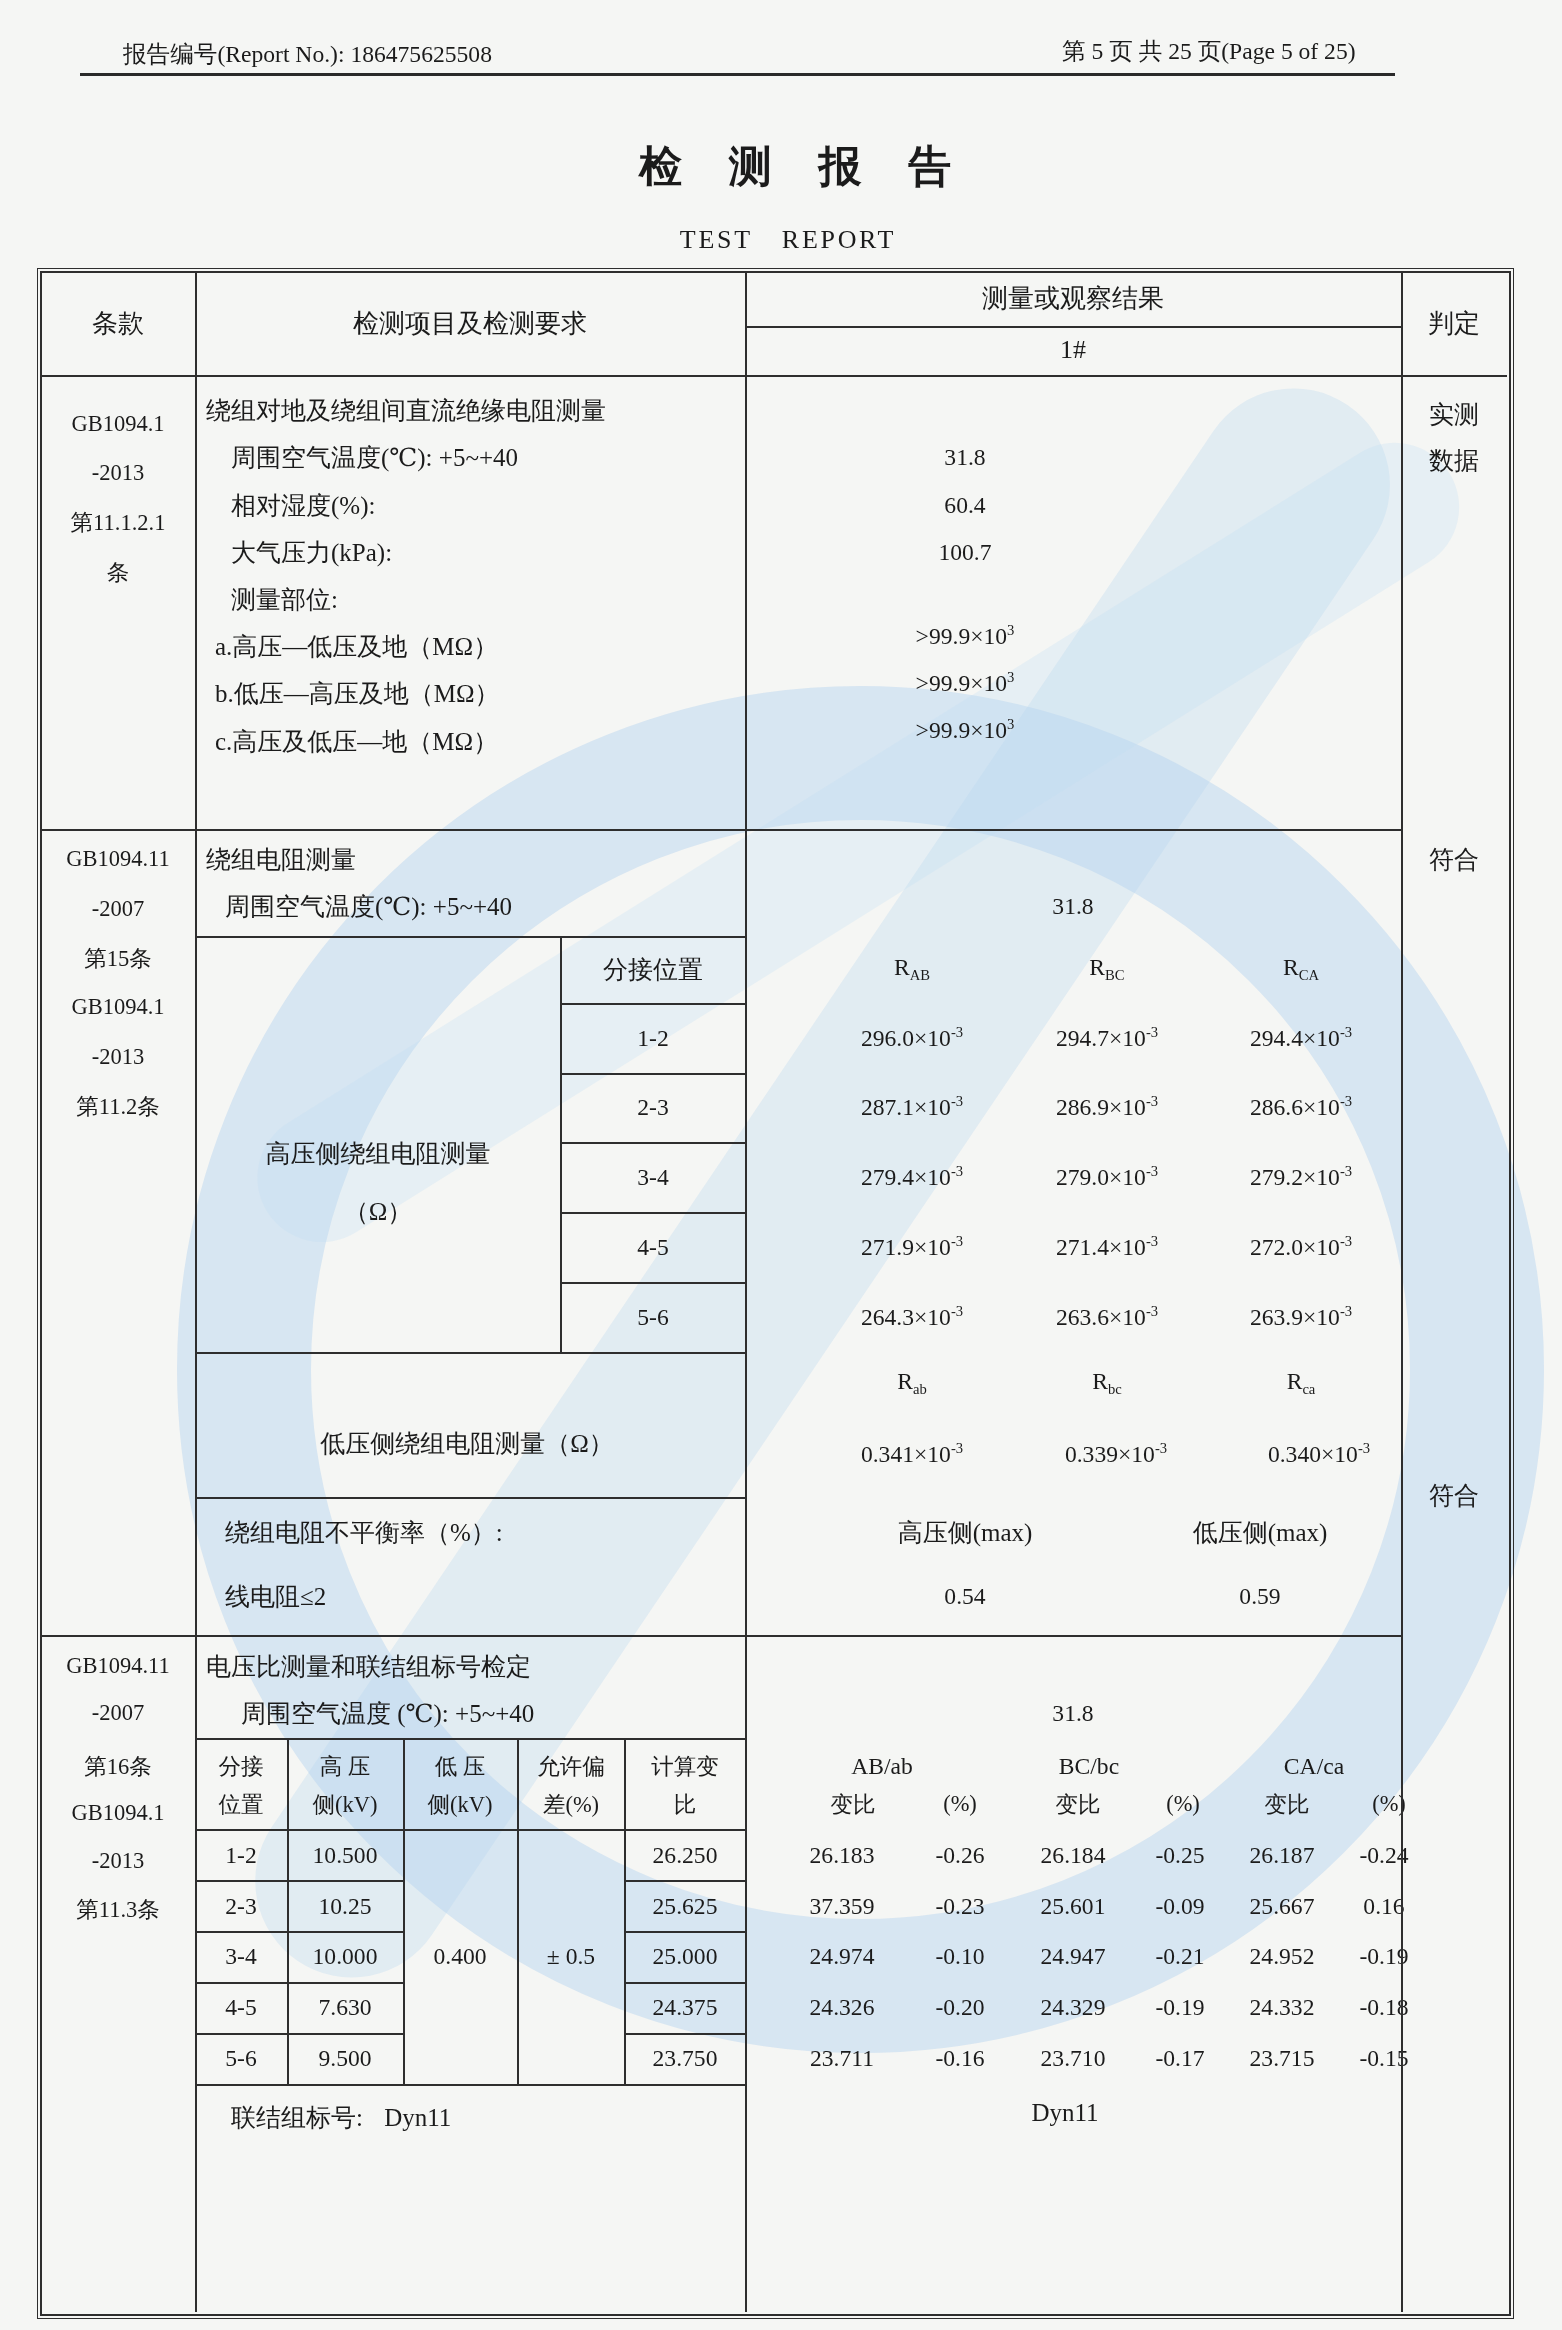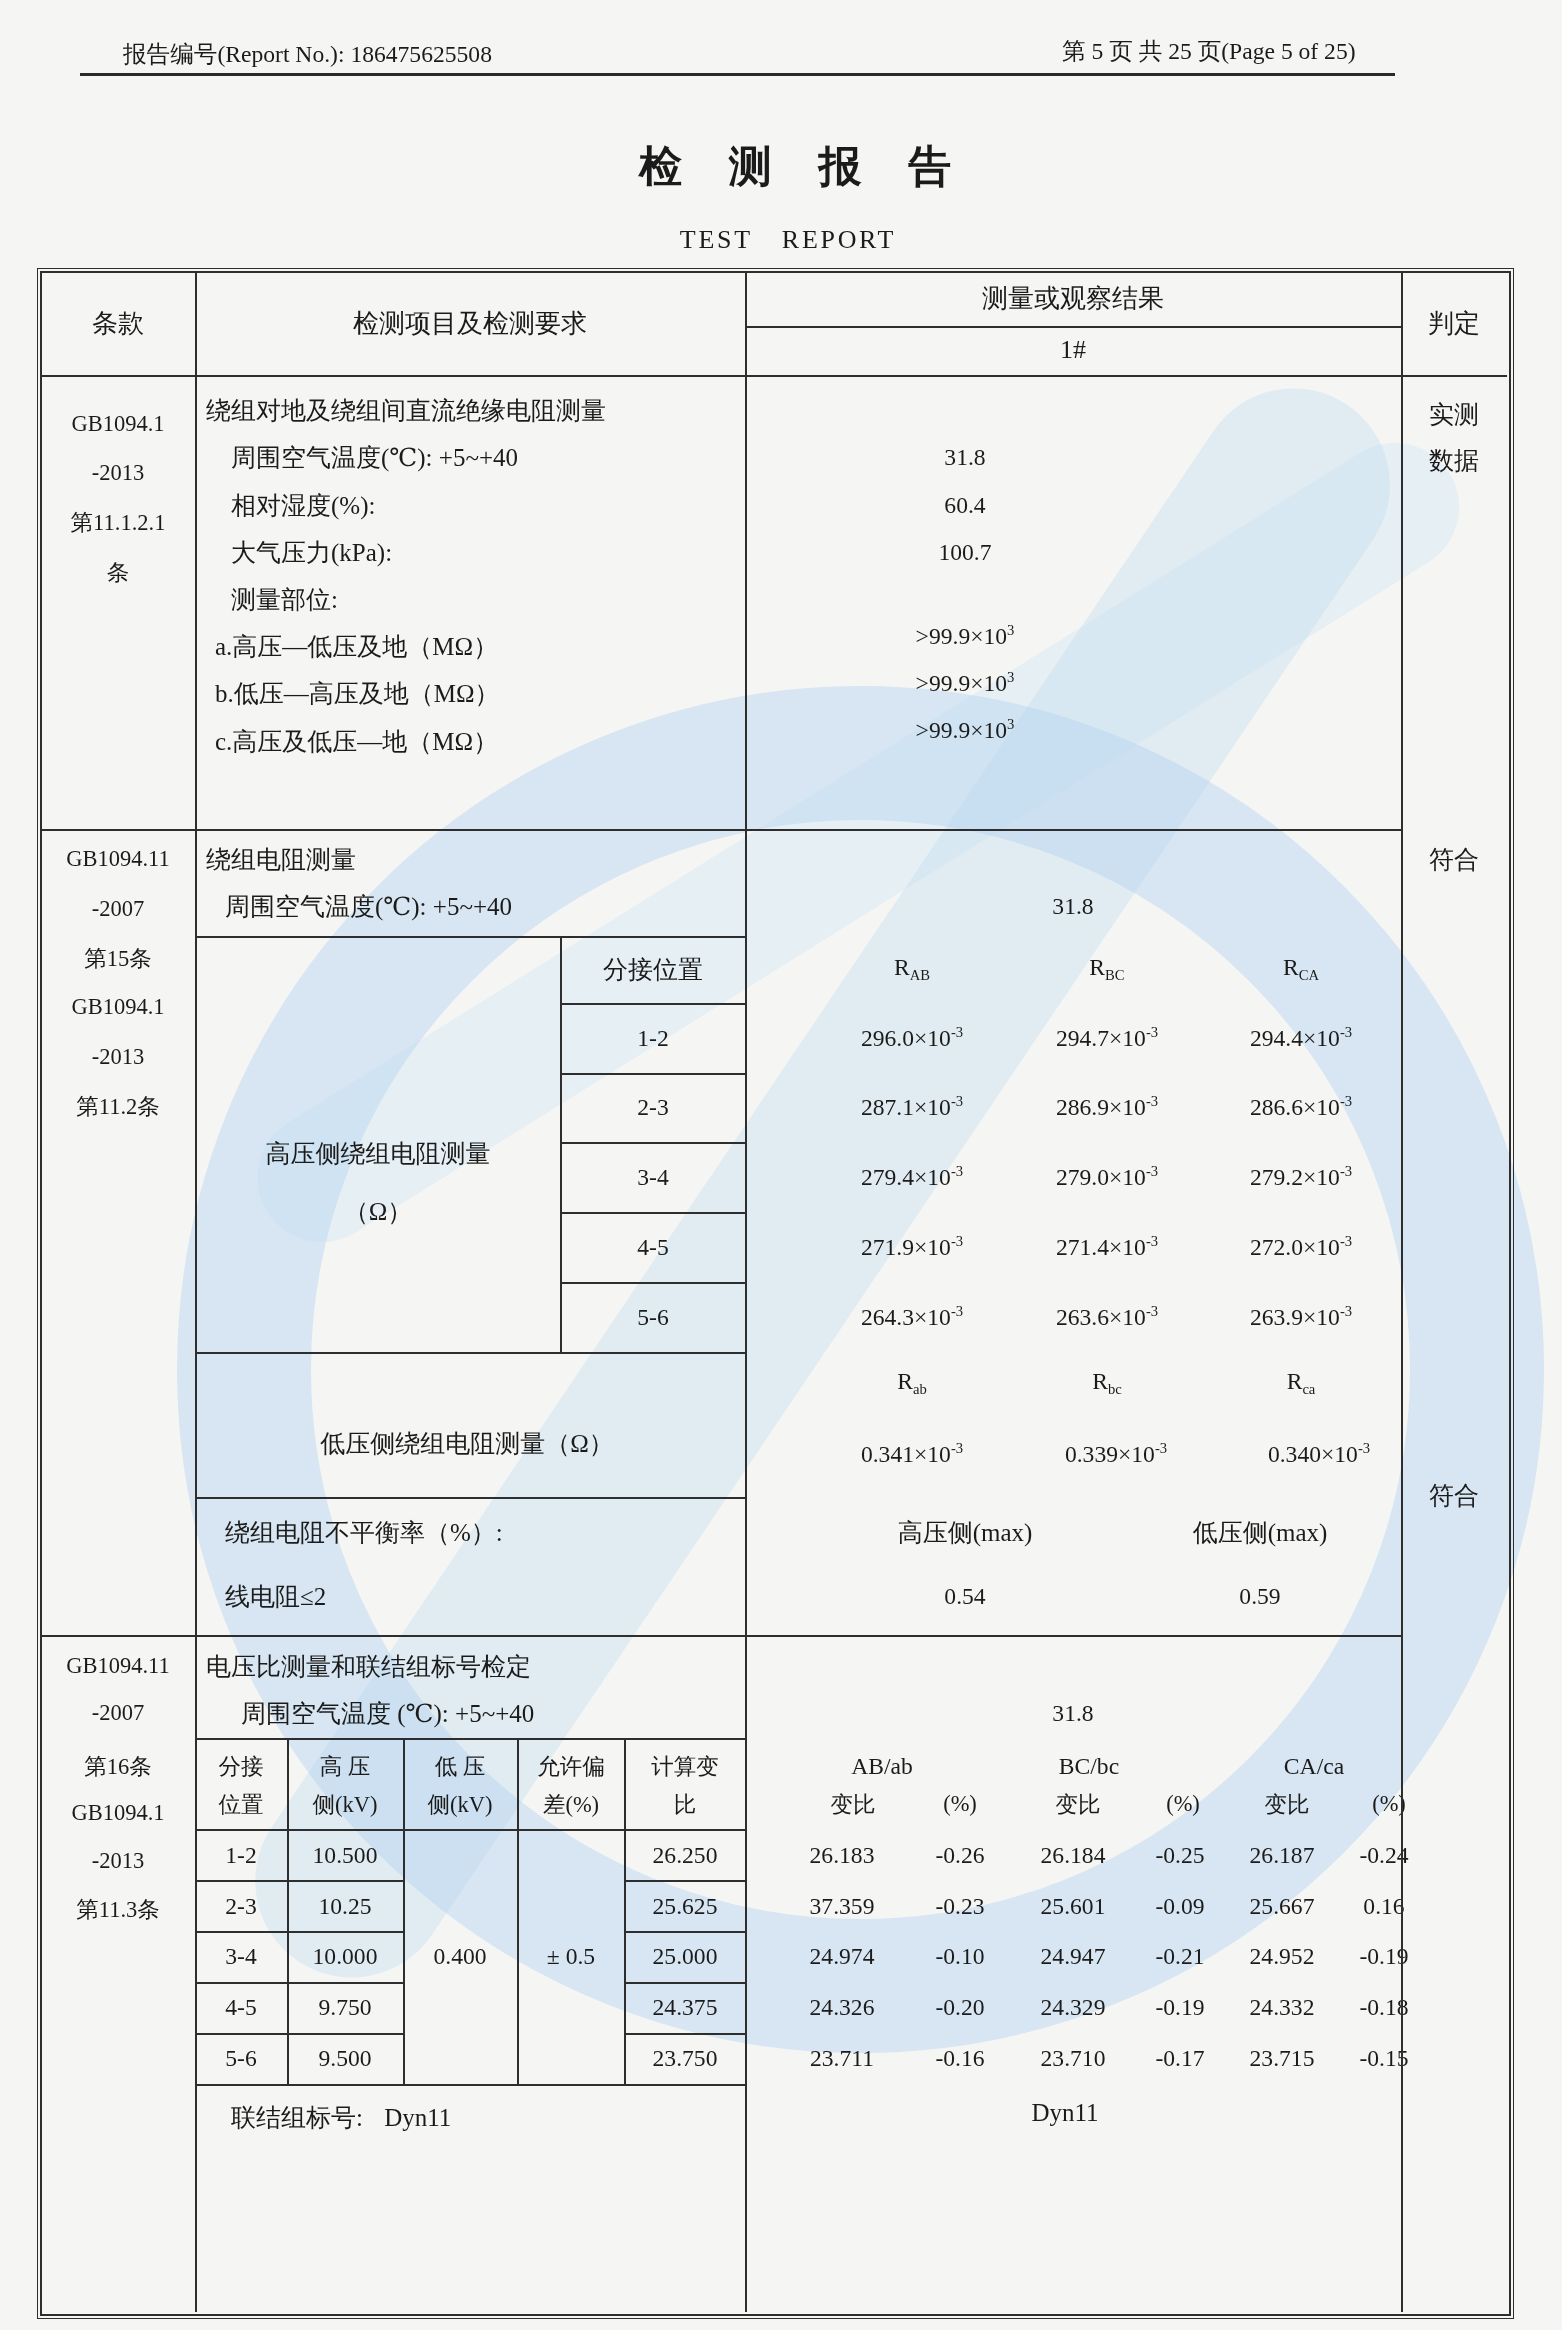--- a/index.html
+++ b/index.html
@@ -202,21 +202,21 @@
       <div class="t num" style="left: 241px; top: 1956px;">3-4</div>
       <div class="t num" style="left: 345px; top: 1956px;">10.000</div>
       <div class="t num" style="left: 685px; top: 1956px;">25.000</div>
       <div class="t num" style="left: 842px; top: 1956px;">24.974</div>
       <div class="t num" style="left: 960px; top: 1956px;">-0.10</div>
       <div class="t num" style="left: 1073px; top: 1956px;">24.947</div>
       <div class="t num" style="left: 1180px; top: 1956px;">-0.21</div>
       <div class="t num" style="left: 1282px; top: 1956px;">24.952</div>
       <div class="t num" style="left: 1384px; top: 1956px;">-0.19</div>
       <div class="t num" style="left: 241px; top: 2007px;">4-5</div>
-      <div class="t num" style="left: 345px; top: 2007px;">9.750</div>
+      <div class="t num" style="left: 345px; top: 2007px;">7.630</div>
       <div class="t num" style="left: 685px; top: 2007px;">24.375</div>
       <div class="t num" style="left: 842px; top: 2007px;">24.326</div>
       <div class="t num" style="left: 960px; top: 2007px;">-0.20</div>
       <div class="t num" style="left: 1073px; top: 2007px;">24.329</div>
       <div class="t num" style="left: 1180px; top: 2007px;">-0.19</div>
       <div class="t num" style="left: 1282px; top: 2007px;">24.332</div>
       <div class="t num" style="left: 1384px; top: 2007px;">-0.18</div>
       <div class="t num" style="left: 241px; top: 2058px;">5-6</div>
       <div class="t num" style="left: 345px; top: 2058px;">9.500</div>
       <div class="t num" style="left: 685px; top: 2058px;">23.750</div>

